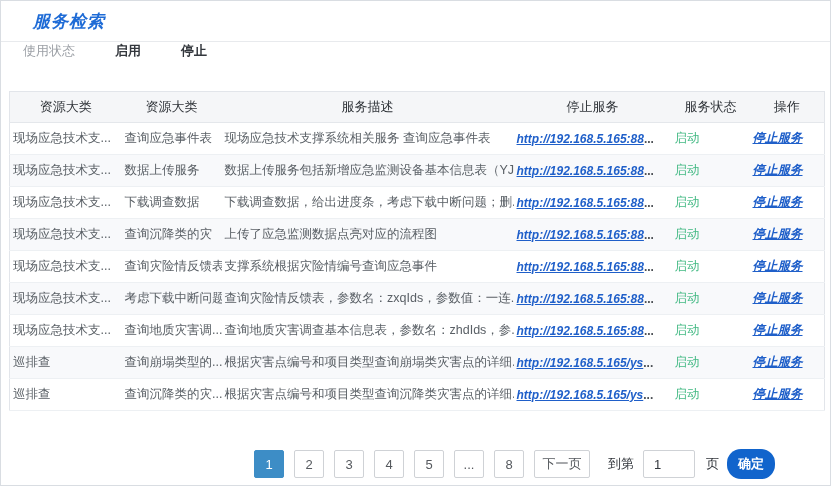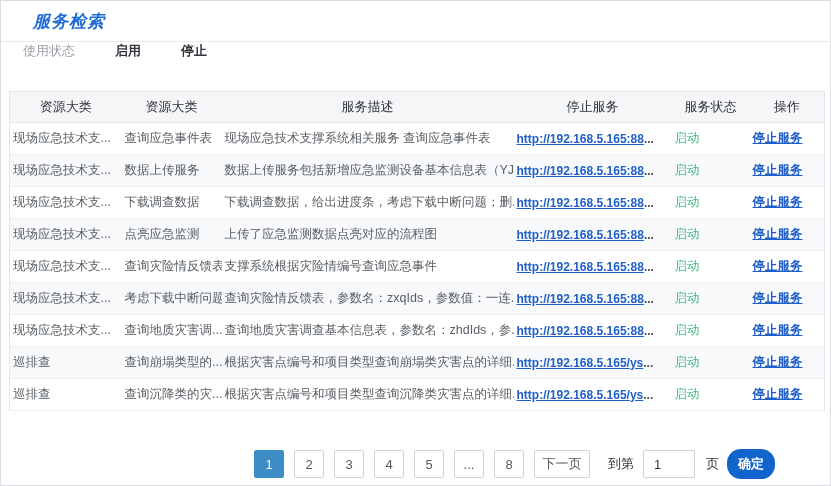--- a/index.html
+++ b/index.html
@@ -30,21 +30,21 @@
   }
   .svc-table th {
     height:31px; background:#f5f6f8; color:#2f3338; font-weight:normal;
     font-size:13px; border-bottom:1px solid #e4e7eb; white-space:nowrap; overflow:hidden;
   }
   .svc-table td {
     height:32px; color:#5a6066;
     border-bottom:1px solid #edf0f3; white-space:nowrap; overflow:hidden; padding:0 3px;
   }
   .svc-table tr.even td { background:#f8f9fb; }
-  a.link { color:var(--link,#1f5fc9); text-decoration:underline; font-weight:bold; cursor:pointer; }
+  a.link { color:var(--link,#1f5fc9); text-decoration:underline; font-weight:bold; cursor:pointer;font-style:italic; }
   a.link-url { font-size:12px; }
   .url-ellipsis { color:#4b4f54; font-weight:bold; font-size:12px; }
   .status-run { color:var(--success,#42b983); }
   
   .pagination { position:absolute; left:253px; top:448px; display:flex; align-items:center; font-size:13px; }
   .pg-btn {
     min-width:30px; height:28px; margin-right:10px; border:1px solid #cfd2d6;
     background:#fff; color:#55595e; display:flex; align-items:center; justify-content:center;
     border-radius:2px; cursor:pointer;
   }
@@ -116,21 +116,21 @@
       <tr class="odd">
         <td>现场应急技术支...</td>
         <td>下载调查数据</td>
         <td>下载调查数据，给出进度条，考虑下载中断问题；删...</td>
         <td><a class="link link-url">http://192.168.5.165:88</a><span class="url-ellipsis">...</span></td>
         <td><span class="status-run">启动</span></td>
         <td><a class="link">停止服务</a></td>
       </tr>
       <tr class="even">
         <td>现场应急技术支...</td>
-        <td>点亮应急监测</td>
+        <td>查询沉降类的灾</td>
         <td>上传了应急监测数据点亮对应的流程图</td>
         <td><a class="link link-url">http://192.168.5.165:88</a><span class="url-ellipsis">...</span></td>
         <td><span class="status-run">启动</span></td>
         <td><a class="link">停止服务</a></td>
       </tr>
       <tr class="odd">
         <td>现场应急技术支...</td>
         <td>查询灾险情反馈表...</td>
         <td>支撑系统根据灾险情编号查询应急事件</td>
         <td><a class="link link-url">http://192.168.5.165:88</a><span class="url-ellipsis">...</span></td>

